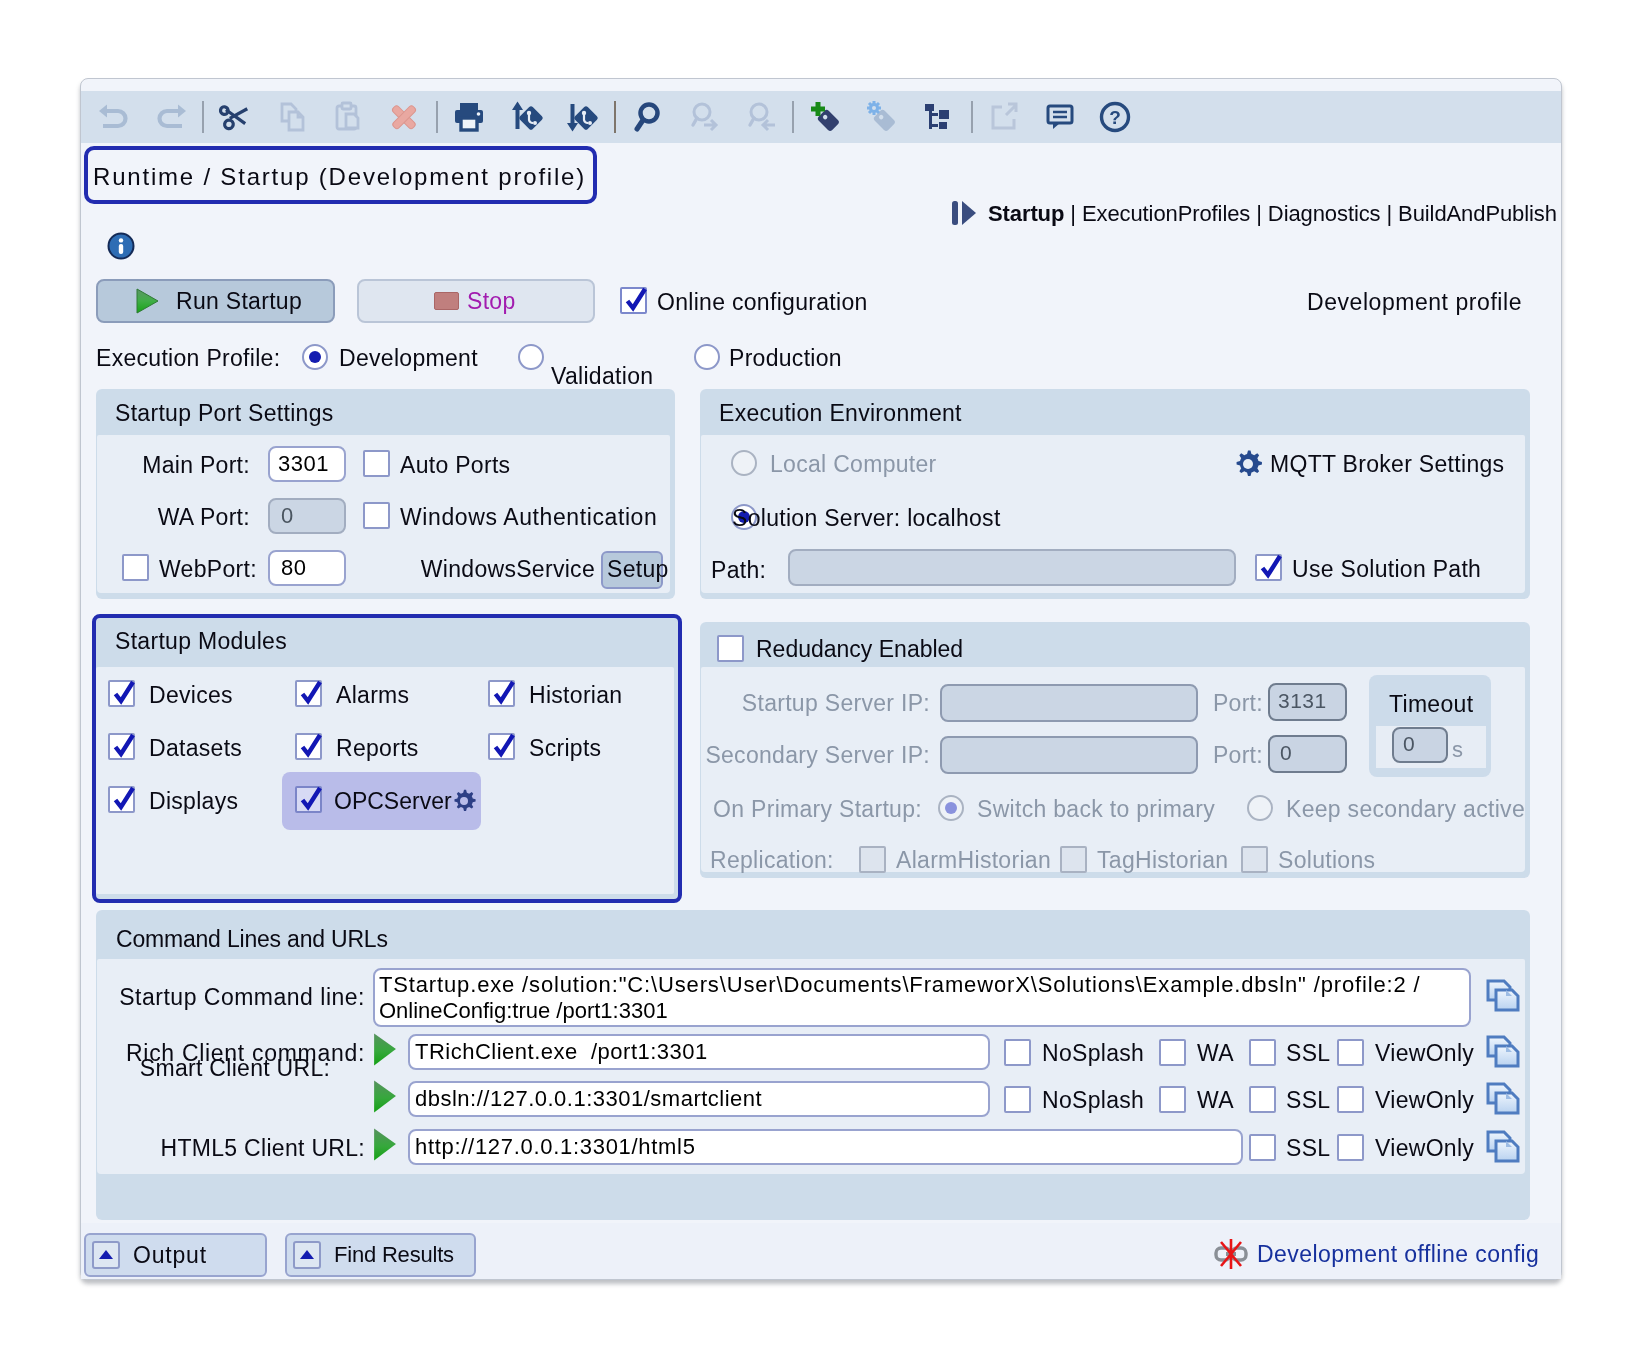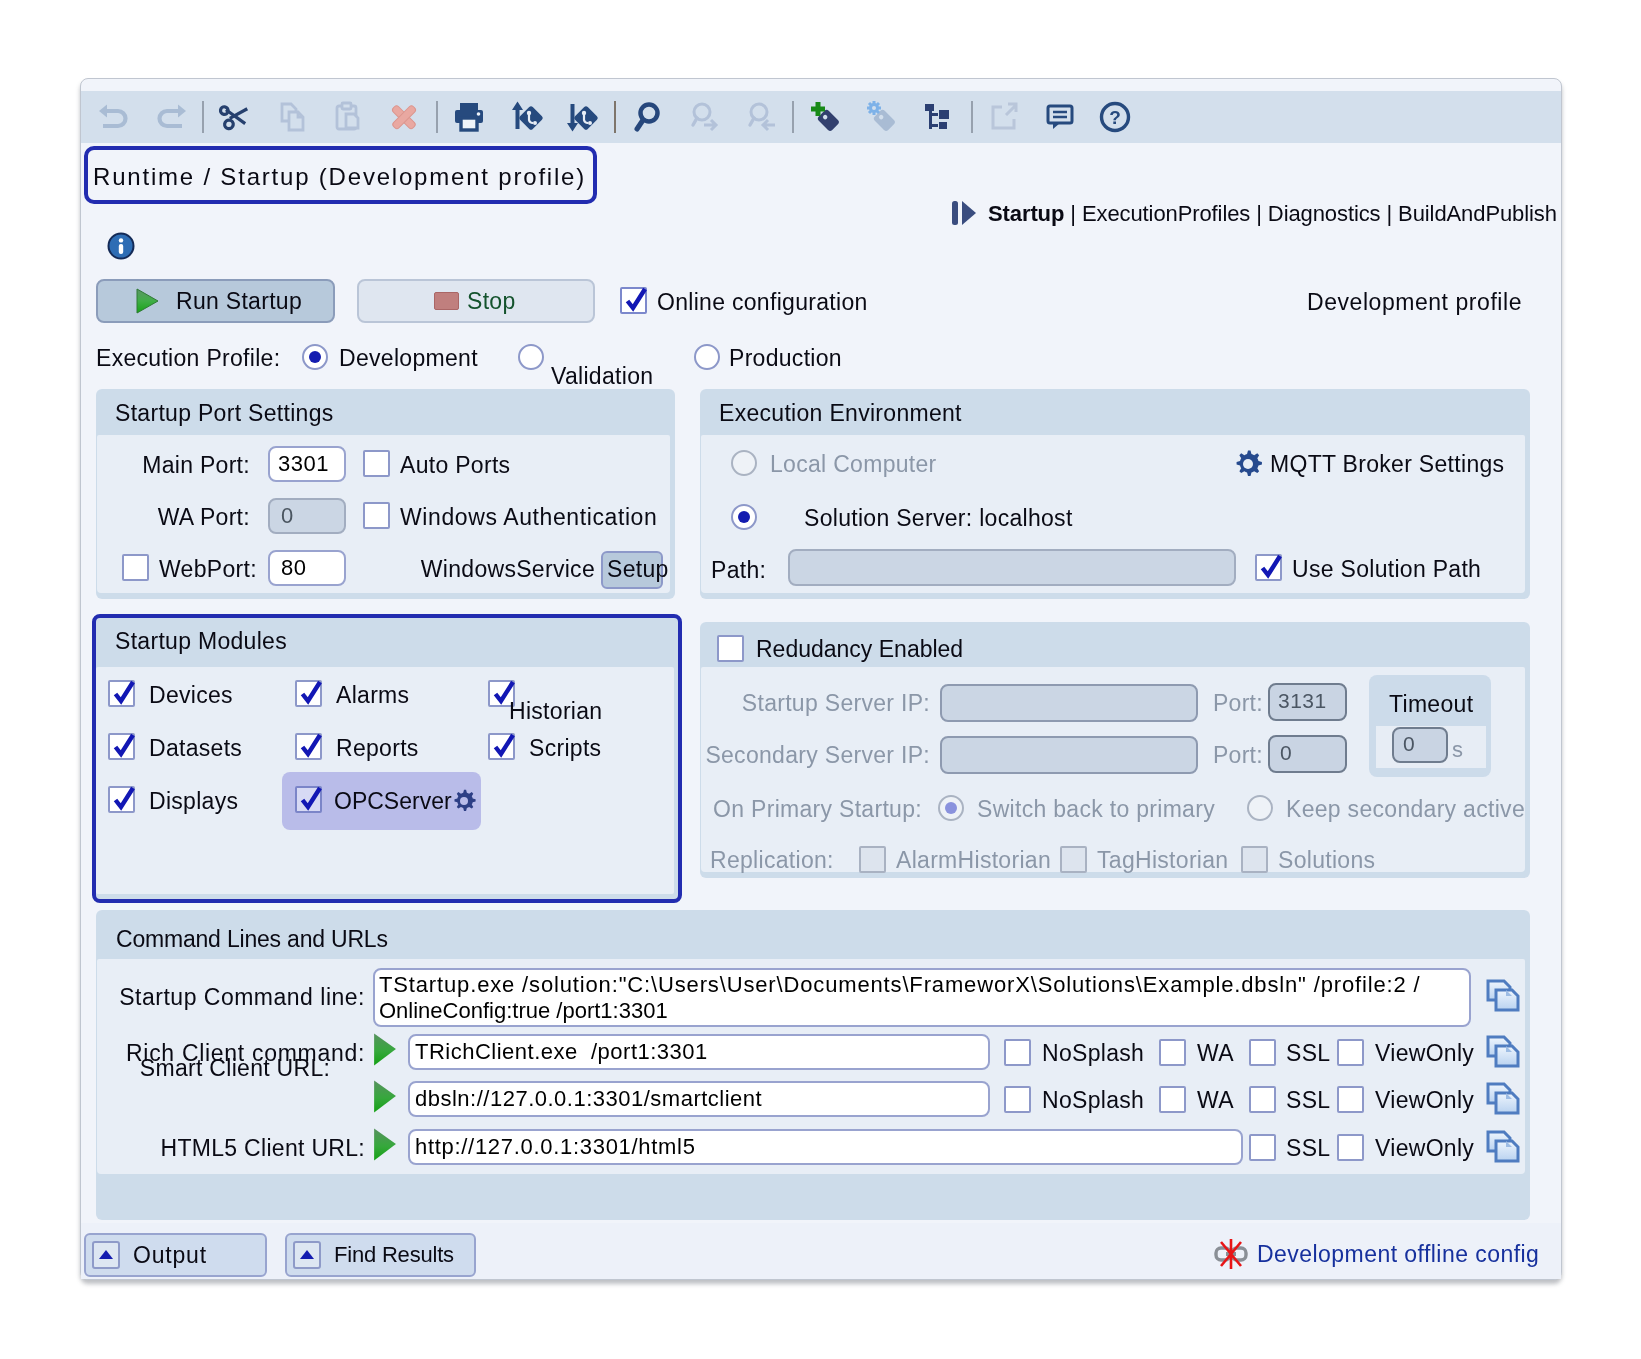--- a/index.html
+++ b/index.html
@@ -187,21 +187,21 @@
         <stop offset="0.5" stop-color="#3fae46"></stop>
         <stop offset="1" stop-color="#16a316"></stop>
       </linearGradient>
     </defs>
     <path d="M3 1 L24 13 L3 25 Z" fill="url(#gp)" stroke="#2f7a35" stroke-width="1"></path>
   </svg>
 <div class="lb" style="left:176px;top:288px;">Run Startup</div>
 
 <div class="btn" style="left:357px;top:279px;width:238px;height:44px;background:#dfe6f0;border:2px solid #bac5d7;"></div>
 <div class="abs" style="left:434px;top:292px;width:25px;height:18px;background:#c07f7e;border:1px solid #a66;border-radius:2px;"></div>
-<div class="lb gray" style="left:467px;top:288px;color:#14532d;">Stop</div>
+<div class="lb gray" style="left:467px;top:288px;color:#a21caf;">Stop</div>
 
 <div class="cb" style="left:620px;top:287px;border-color:#7c88cc;">
     <svg width="25" height="29" viewBox="0 0 25 29" style="top:-4px">
       <path d="M4.5 16 L10 23 L22 4" fill="none" stroke="#1217b4" stroke-width="4.4"></path>
     </svg>
   </div>
 <div class="lb" style="left:657px;top:289px;">Online configuration</div>
 <div class="lb" style="right:119px;left:auto;top:289px;font-size:23px;letter-spacing:0.55px;">Development profile</div>
 
 <div class="lb" style="left:96px;top:345px;">Execution Profile:</div>
@@ -236,21 +236,21 @@
 </div>
 <div class="lb" style="left:719px;top:400px;">Execution Environment</div>
 <div class="radio dis" style="left:731px;top:450px;"></div>
 <div class="lb gray" style="left:770px;top:451px;">Local Computer</div>
 <svg class="abs" style="left:1233px;top:449px;width:30px;height:30px" viewBox="0 0 30 30">
     <path fill="#264a8e" d="M15 1 l2.6 0 1 3.6 a11 11 0 0 1 2.8 1.2 l3.3 -1.9 1.9 1.9 -1.9 3.3 a11 11 0 0 1 1.2 2.8 l3.6 1 0 2.6 -3.6 1 a11 11 0 0 1 -1.2 2.8 l1.9 3.3 -1.9 1.9 -3.3 -1.9 a11 11 0 0 1 -2.8 1.2 l-1 3.6 -2.6 0 -1 -3.6 a11 11 0 0 1 -2.8 -1.2 l-3.3 1.9 -1.9 -1.9 1.9 -3.3 a11 11 0 0 1 -1.2 -2.8 l-3.6 -1 0 -2.6 3.6 -1 a11 11 0 0 1 1.2 -2.8 l-1.9 -3.3 1.9 -1.9 3.3 1.9 a11 11 0 0 1 2.8 -1.2 z" transform="translate(0.6,0.6) scale(0.96)"></path>
     <circle cx="15" cy="15" r="5" fill="#e8eef6"></circle>
   </svg>
 <div class="lb" style="left:1270px;top:451px;">MQTT Broker Settings</div>
 <div class="radio sel" style="left:731px;top:504px;"></div>
-<div class="lb" style="left:804px;top:505px;">Solution Server: localhost</div>
+<div class="lb" style="left:732px;top:505px;">Solution Server: localhost</div>
 <div class="lb" style="left:711px;top:557px;">Path:</div>
 <div class="inp dis" style="left:788px;top:549px;width:448px;height:37px;"></div>
 <div class="cb" style="left:1255px;top:554px;">
     <svg width="25" height="29" viewBox="0 0 25 29" style="top:-4px">
       <path d="M4.5 16 L10 23 L22 4" fill="none" stroke="#1217b4" stroke-width="4.4"></path>
     </svg>
   </div>
 <div class="lb" style="left:1292px;top:556px;">Use Solution Path</div>
 
 <div class="abs" style="left:92px;top:614px;width:590px;height:289px;border:4px solid #222cb0;border-radius:8px;background:#cddcea;">
@@ -269,21 +269,21 @@
     <svg width="25" height="29" viewBox="0 0 25 29" style="top:-4px">
       <path d="M4.5 16 L10 23 L22 4" fill="none" stroke="#1217b4" stroke-width="4.4"></path>
     </svg>
   </div>
 <div class="lb" style="left:336px;top:682px;">Alarms</div>
 <div class="cb" style="left:488px;top:680px;">
     <svg width="25" height="29" viewBox="0 0 25 29" style="top:-4px">
       <path d="M4.5 16 L10 23 L22 4" fill="none" stroke="#1217b4" stroke-width="4.4"></path>
     </svg>
   </div>
-<div class="lb" style="left:509px;top:682px;margin-top:16px;">Historian</div>
+<div class="lb" style="left:529px;top:682px;">Historian</div>
 
 <div class="cb" style="left:108px;top:733px;">
     <svg width="25" height="29" viewBox="0 0 25 29" style="top:-4px">
       <path d="M4.5 16 L10 23 L22 4" fill="none" stroke="#1217b4" stroke-width="4.4"></path>
     </svg>
   </div>
 <div class="lb" style="left:149px;top:735px;">Datasets</div>
 <div class="cb" style="left:295px;top:733px;">
     <svg width="25" height="29" viewBox="0 0 25 29" style="top:-4px">
       <path d="M4.5 16 L10 23 L22 4" fill="none" stroke="#1217b4" stroke-width="4.4"></path>

